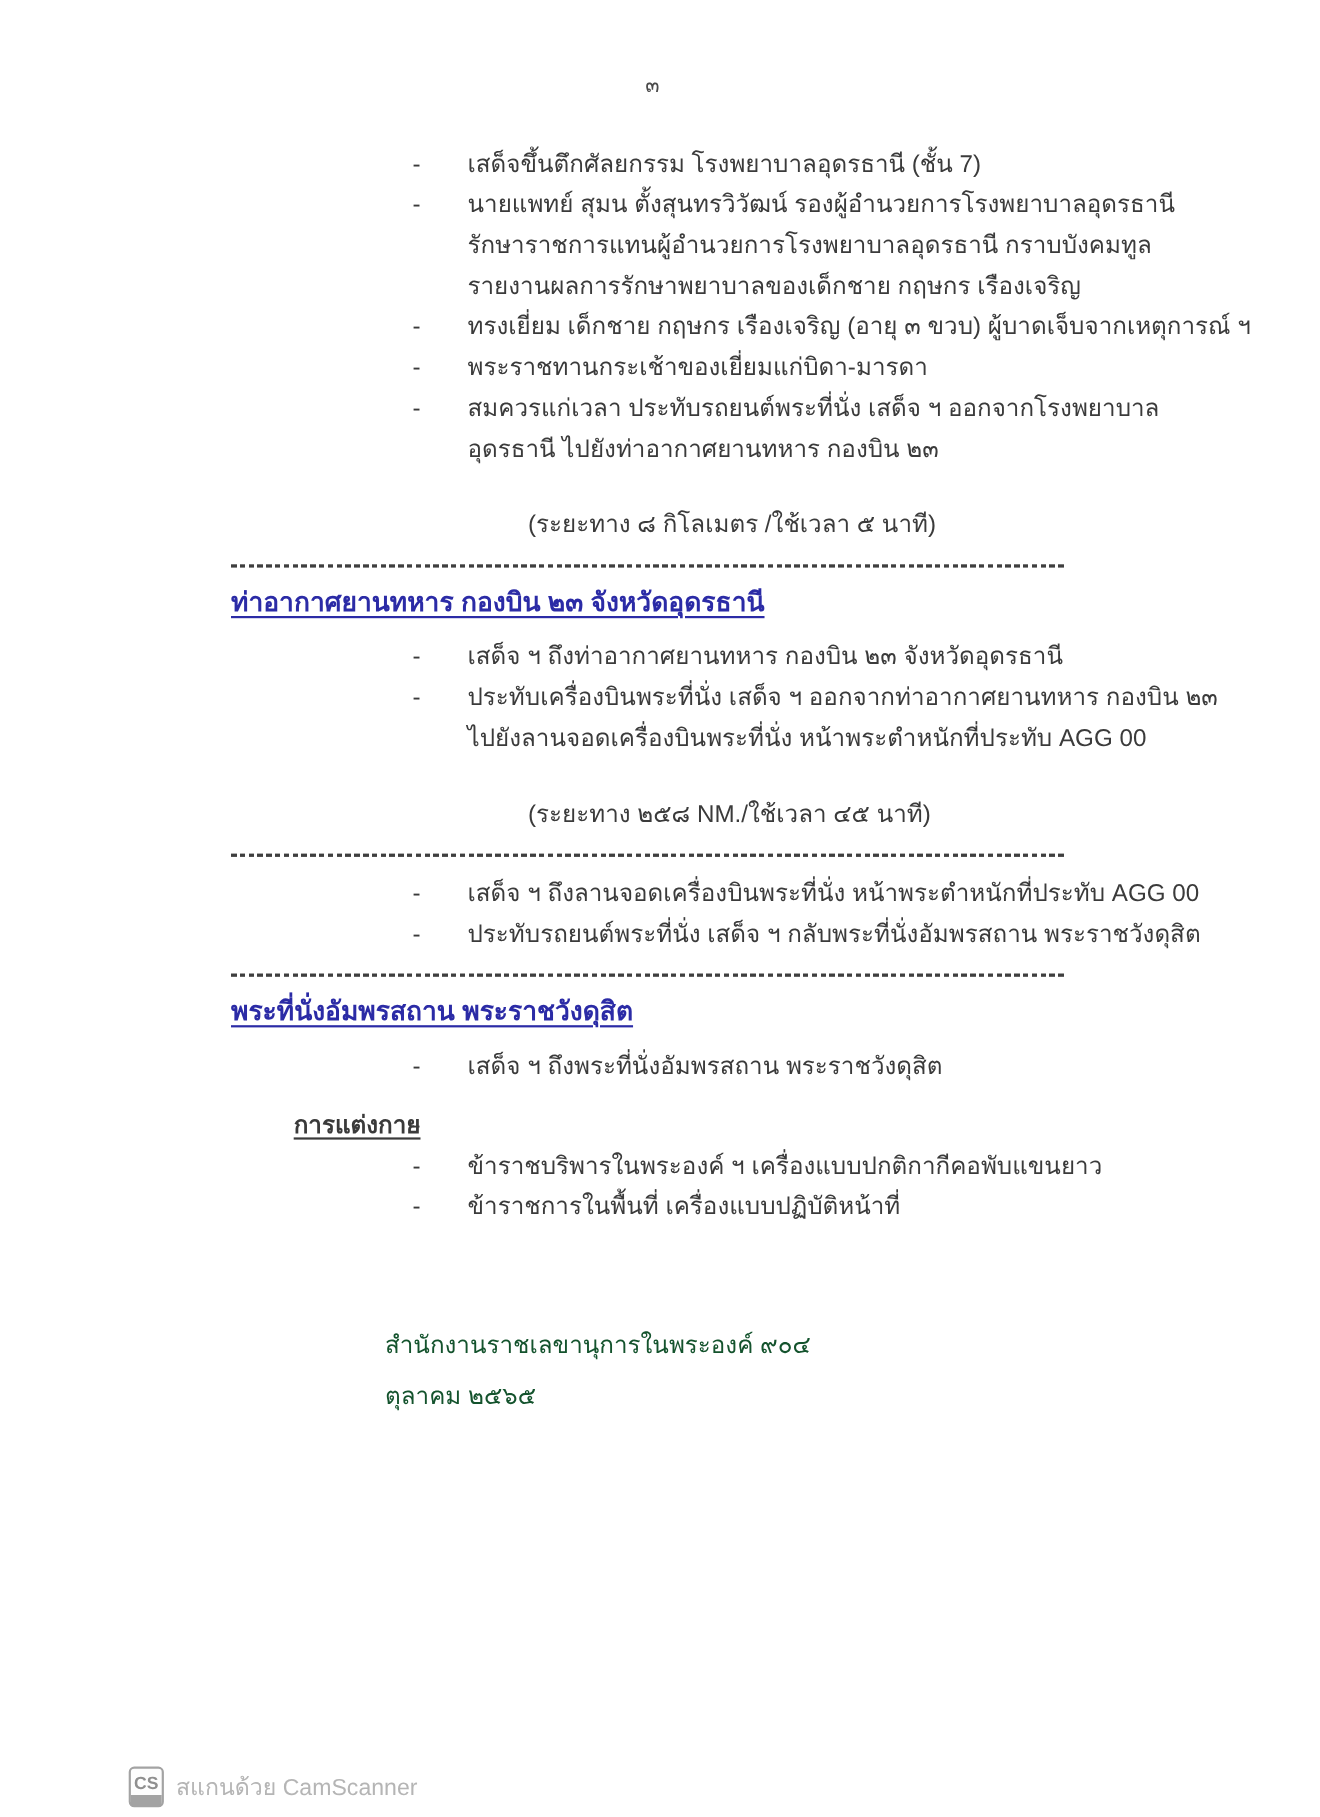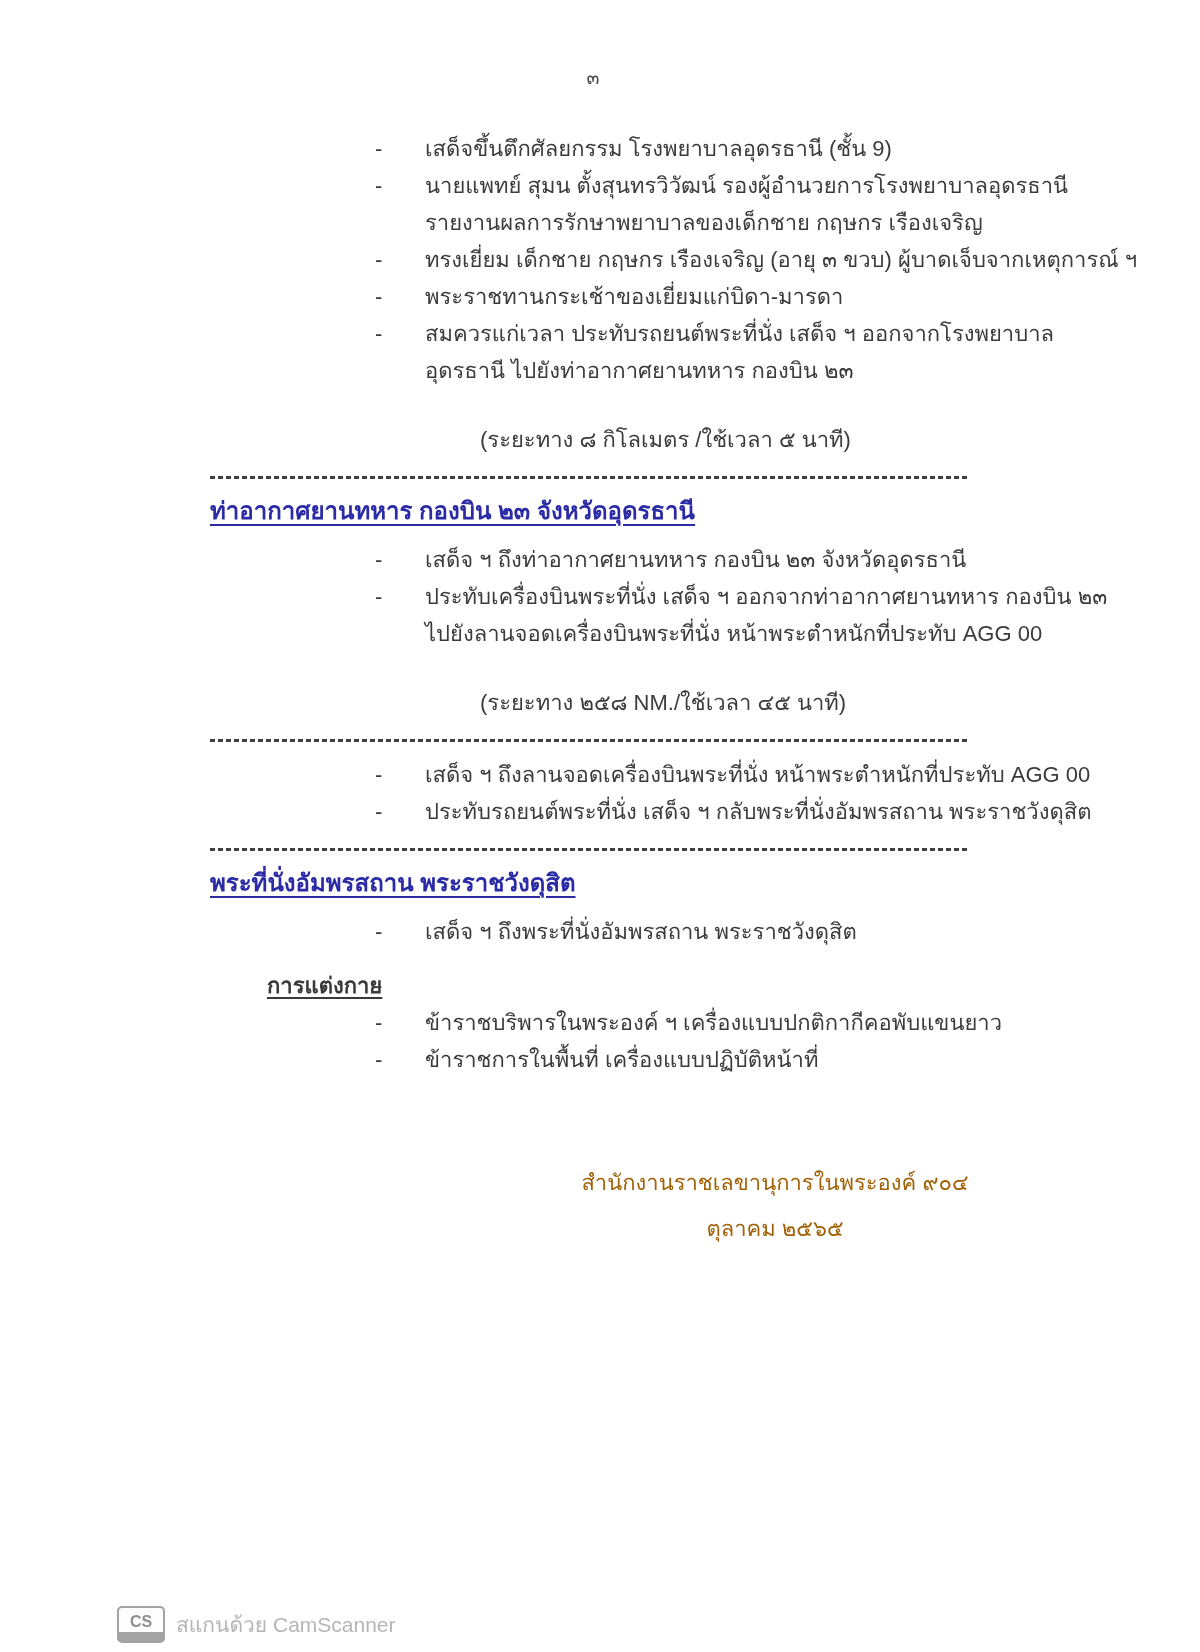--- a/index.html
+++ b/index.html
@@ -46,58 +46,59 @@
   .dress-block{margin-top:17px;}
   .item.dress{padding-left:267px;}
   .dress-label{
     width:108px;flex:none;line-height:37px;
     font-weight:bold;color:#3a3a3a;
     text-decoration:underline;
     text-underline-offset:4px;
     white-space:nowrap;
   }
   .footer{
-    position:absolute;top:1160px;left:350px;width:850px;
-    text-align:center;line-height:46px;color:#a16207;
+    position:absolute;top:1200px;left:350px;width:850px;
+    line-height:46px;color:#14532d;
     white-space:nowrap;
   }
   .watermark{
     position:absolute;top:1606px;left:117px;
     display:flex;align-items:center;gap:11px;
   }
   .cs-badge{
-    width:48px;height:37px;box-sizing:border-box;
+    width:32px;height:37px;box-sizing:border-box;
     border:2px solid #a3a3a3;border-radius:5px;
     background:linear-gradient(#fdfdfd 72%,#a3a3a3 72%);
     color:#8f8f8f;font-weight:bold;font-size:16px;
     display:flex;justify-content:center;
     padding-top:5px;
   }
   .watermark-text{color:var(--watermark);font-size:21px;white-space:nowrap;text-align:center;}
 </style>
 </head>
 <body>
 
 <div class="page">
 
   <div class="page-number">๓</div>
 
   <div class="content">
 
     <div class="item">
       <span class="dash">-</span>
       <div class="lines">
-          <div class="line">เสด็จขึ้นตึกศัลยกรรม โรงพยาบาลอุดรธานี (ชั้น 9)</div>
+          <div class="line">เสด็จขึ้นตึกศัลยกรรม โรงพยาบาลอุดรธานี (ชั้น 7)</div>
         </div>
     </div>
 
     <div class="item">
       <span class="dash">-</span>
       <div class="lines">
         <div class="line">นายแพทย์ สุมน ตั้งสุนทรวิวัฒน์ รองผู้อำนวยการโรงพยาบาลอุดรธานี</div>
+        <div class="line">รักษาราชการแทนผู้อำนวยการโรงพยาบาลอุดรธานี กราบบังคมทูล</div>
         <div class="line">รายงานผลการรักษาพยาบาลของเด็กชาย กฤษกร เรืองเจริญ</div>
       </div>
     </div>
 
     <div class="item">
       <span class="dash">-</span>
       <div class="lines">
           <div class="line">ทรงเยี่ยม เด็กชาย กฤษกร เรืองเจริญ (อายุ ๓ ขวบ) ผู้บาดเจ็บจากเหตุการณ์ ฯ</div>
         </div>
     </div>

